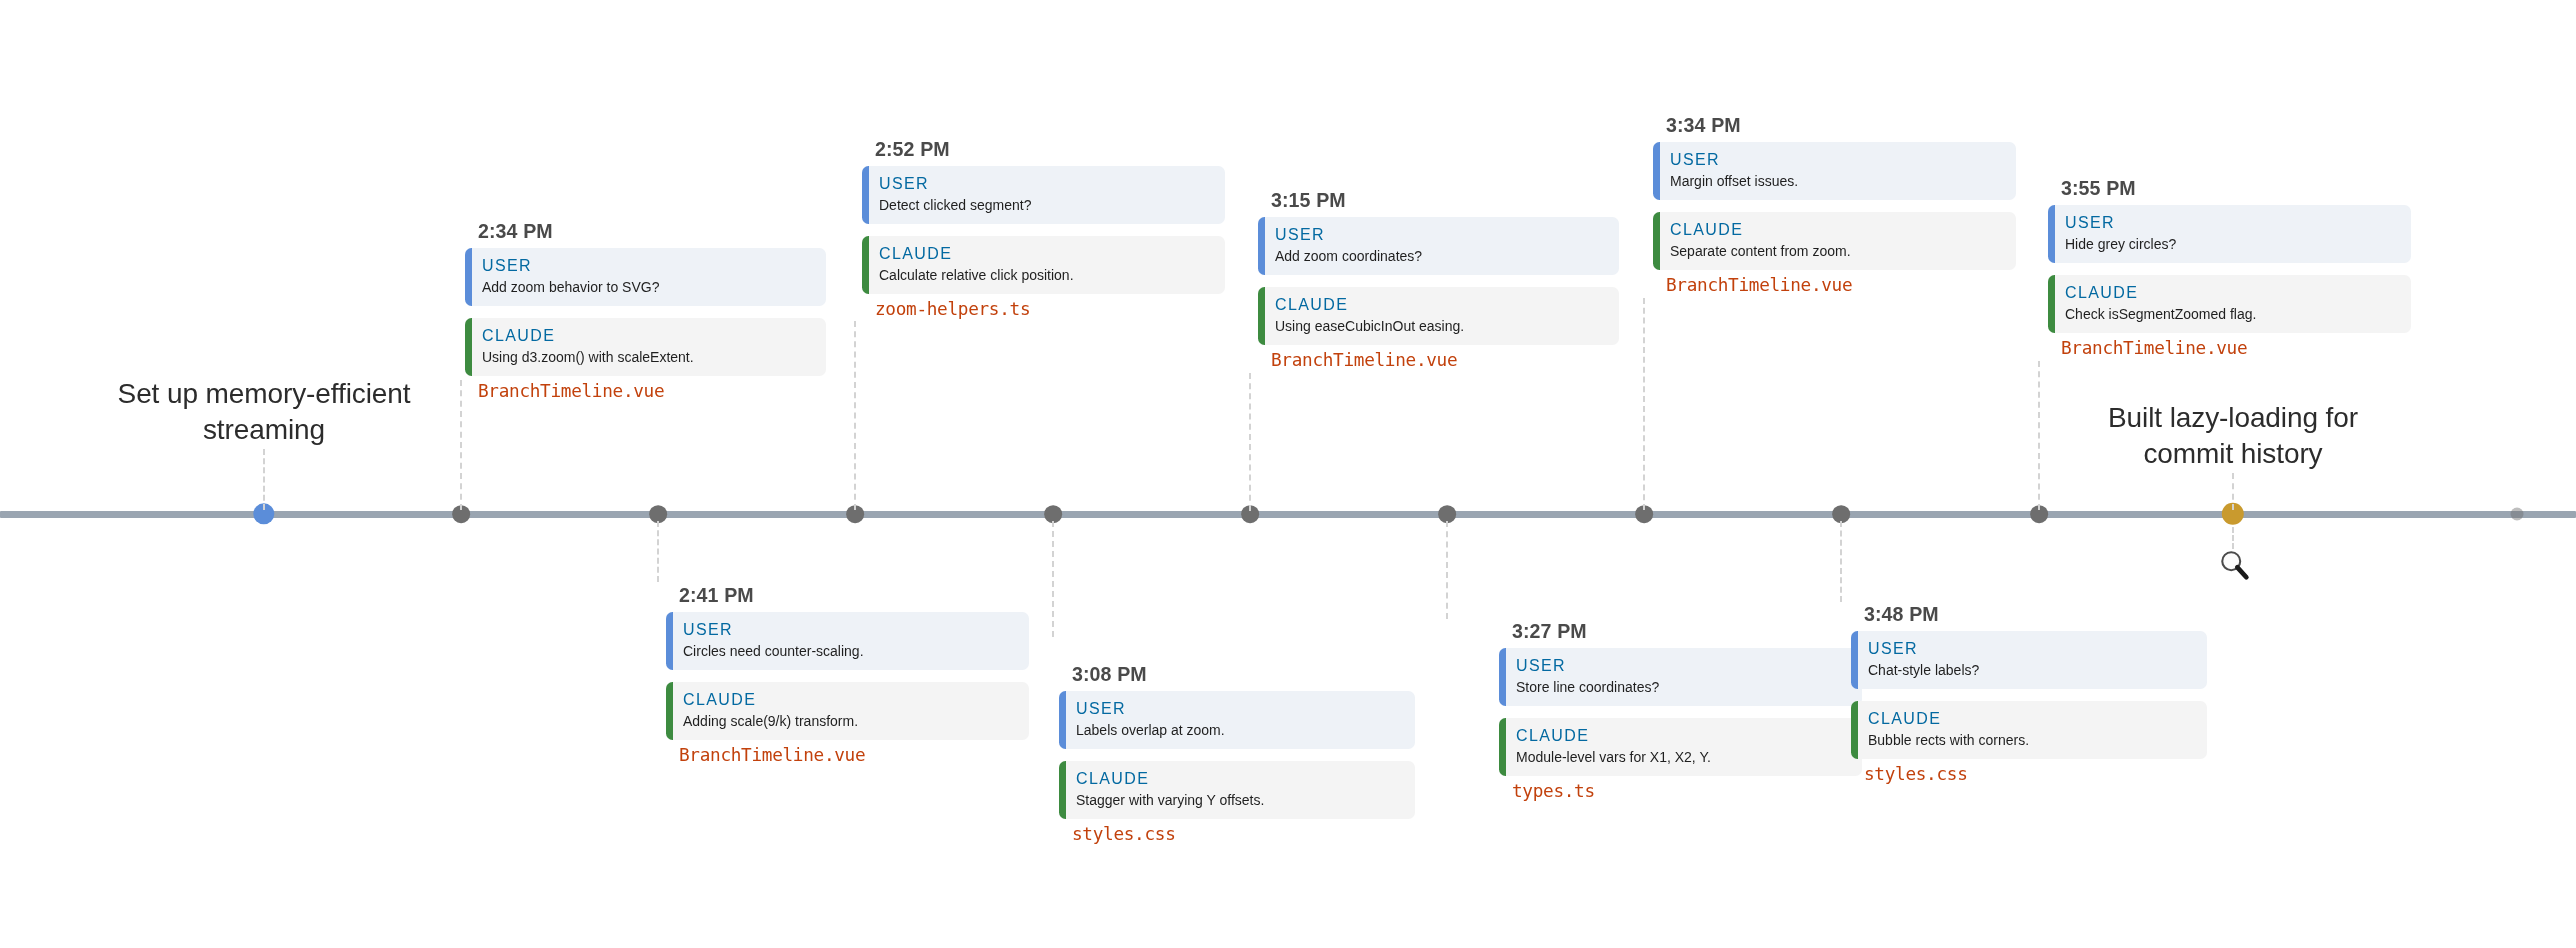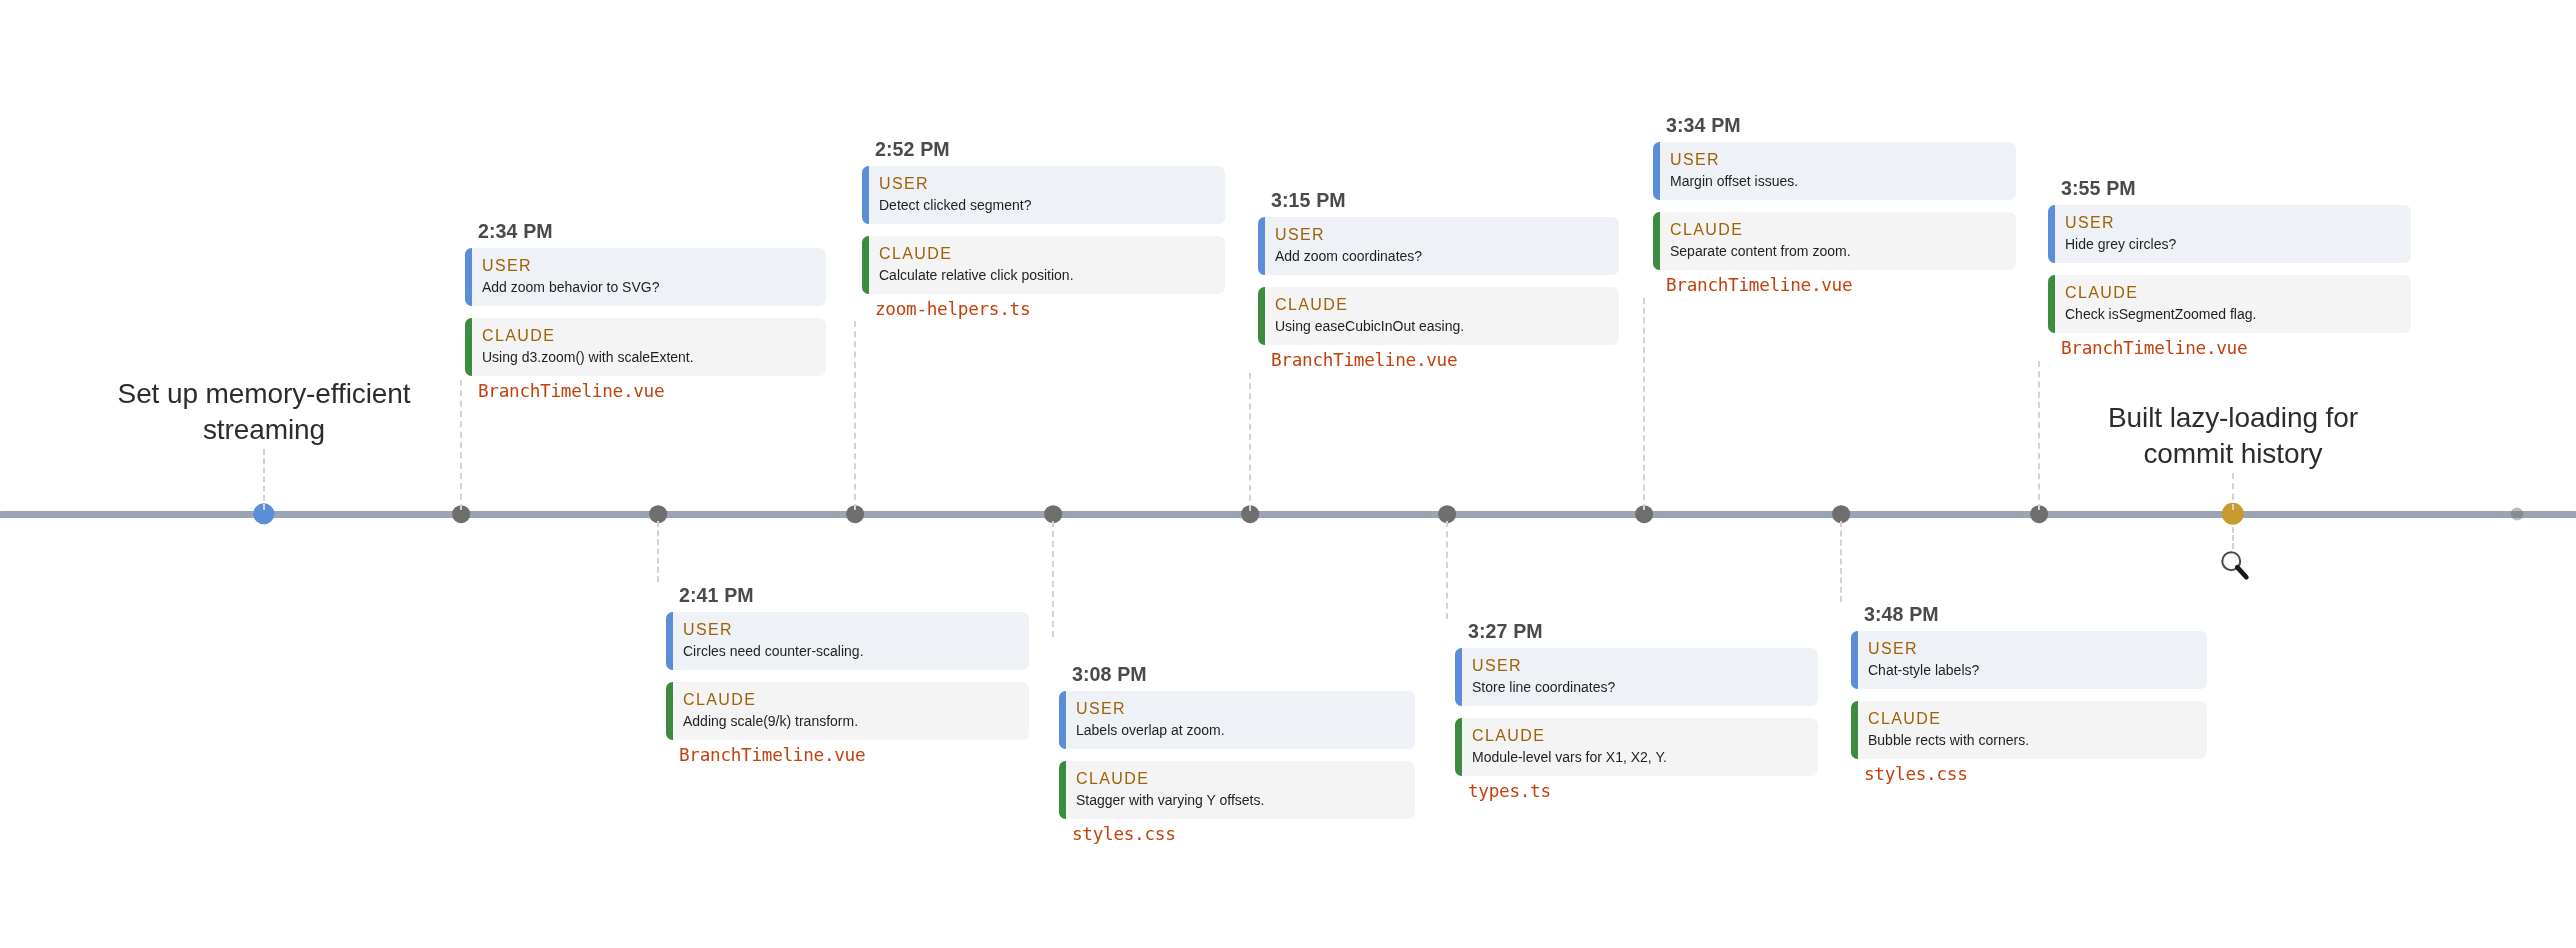--- a/index.html
+++ b/index.html
@@ -99,21 +99,21 @@
   .bubble.user::before { background: #5b8dd9; }
   .bubble.claude {
     background: #f4f4f4;
     margin-top: 11.2px;
   }
   .bubble.claude::before { background: #3d8b40; }
 
   .role {
     font-size: 16px;
     letter-spacing: 1.4px;
-    color: #a16207;
+    color: #0369a1;
     margin-bottom: 3.7px;
   }
   .msg {
     font-size: 14px;
     color: #1f1f1f;
     line-height: 1.18;
     white-space: nowrap;
   }
 
   .file-label {
@@ -227,21 +227,21 @@
         <div class="bubble user">
           <div class="role">USER</div>
           <div class="msg">Add zoom coordinates?</div>
         </div>
         <div class="bubble claude">
           <div class="role">CLAUDE</div>
           <div class="msg">Using easeCubicInOut easing.</div>
         </div>
         <div class="file-label">BranchTimeline.vue</div>
       </div>
-      <div class="group" style="left: 1420px; top: 620px; width: 363px;">
+      <div class="group" style="left: 1464px; top: 620px; width: 363px;">
         <div class="time-label">3:27 PM</div>
         <div class="bubble user">
           <div class="role">USER</div>
           <div class="msg">Store line coordinates?</div>
         </div>
         <div class="bubble claude">
           <div class="role">CLAUDE</div>
           <div class="msg">Module-level vars for X1, X2, Y.</div>
         </div>
         <div class="file-label">types.ts</div>

